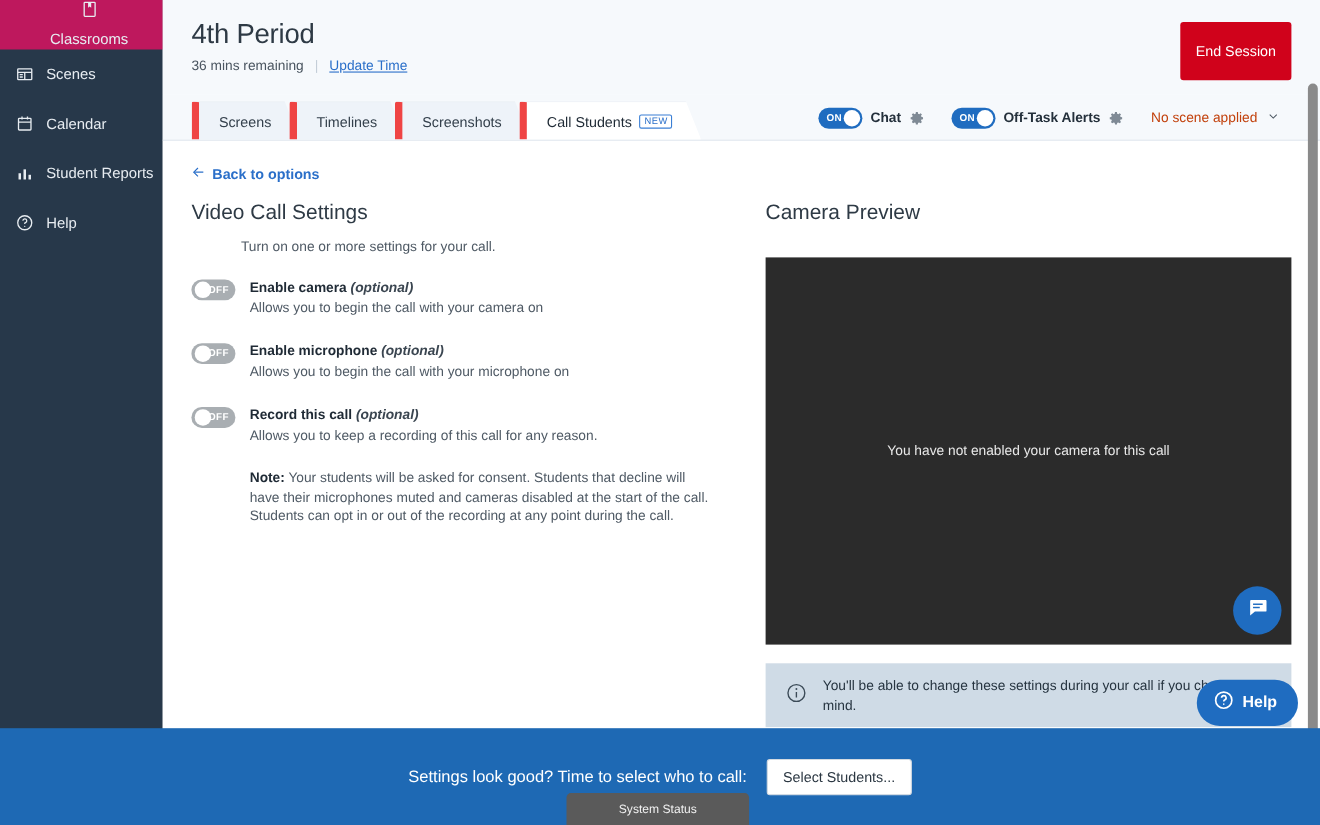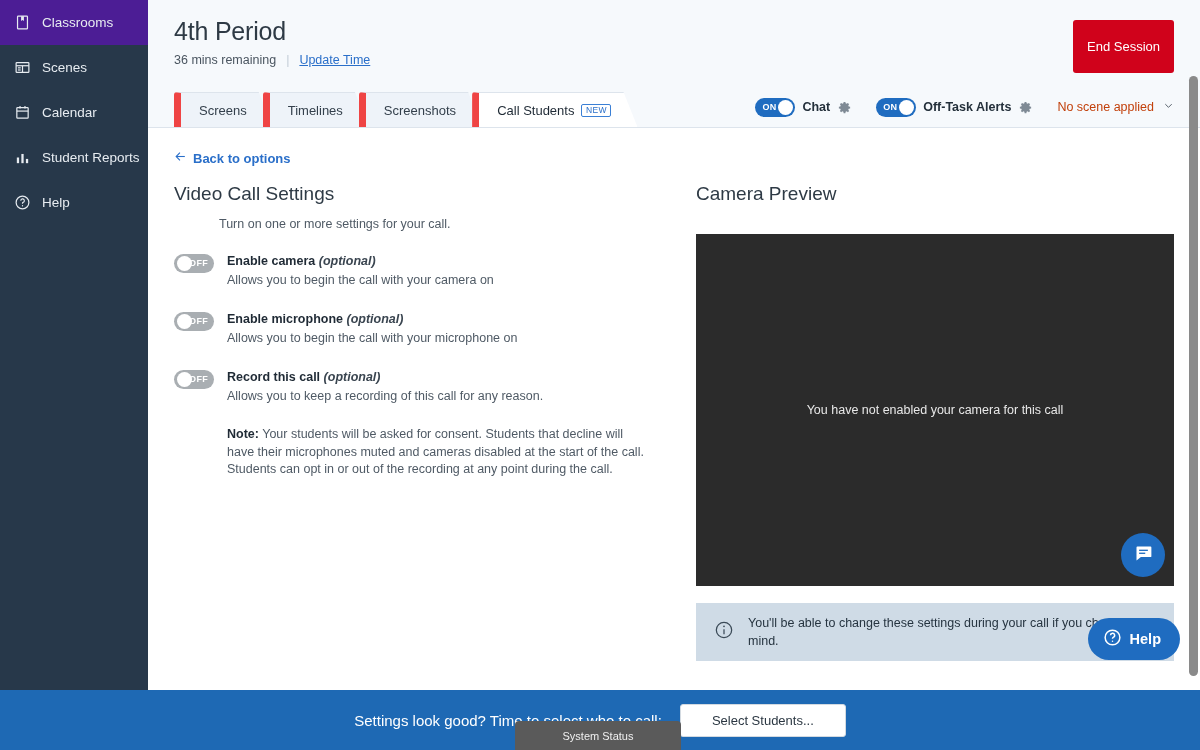--- a/index.html
+++ b/index.html
@@ -31,21 +31,21 @@
   .side-item {
     display: flex;
     align-items: center;
     height: 45px;
     padding-left: 14px;
     color: #e7ecf1;
     font-size: 13.5px;
     cursor: pointer;
     gap: 11px;
   }
-  .side-item.active { background: #4c1d95; }
+  .side-item.active { background: #be185d; flex-direction: column; }
   .side-icon {
     width: 17px; height: 17px;
     display: inline-flex;
     align-items: center; justify-content: center;
     flex: 0 0 17px;
   }
   .side-icon svg { display: block; }
   .side-label { white-space: nowrap; }
 
   
@@ -143,21 +143,21 @@
     font-size: 8.5px;
     letter-spacing: 0.4px;
     padding: 1.5px 3.5px 1px 3.5px;
     border-radius: 2px;
     line-height: 1;
     font-weight: 400;
   }
 
   .tabbar-right {
     position: absolute;
-    right: 26px; top: 0;
+    right: 37px; top: 0;
     height: 42px;
     display: flex;
     align-items: center;
     gap: 0px;
   }
   .toggle-group {
     display: flex;
     align-items: center;
     gap: 7px;
     margin-right: 24px;
@@ -318,40 +318,40 @@
     font-size: 12.5px;
     color: #263440;
     line-height: 18px;
   }
 
   
   .bottombar {
     position: absolute;
     left: 0; bottom: 0;
     width: 1200px;
-    height: 60px;
+    height: 88px;
     background: #1e69b4;
     display: flex;
     align-items: center;
     justify-content: center;
     gap: 18px;
     z-index: 40;
   }
   .bottom-text {
     color: #ffffff;
     font-size: 15px;
   }
   .select-students {
     background: #ffffff;
     color: #2b3742;
     border: 1px solid #d3dae1;
     border-radius: 3px;
     font-size: 13px;
     font-family: "Liberation Sans", sans-serif;
-    padding: 8px 31px;
+    padding: 8px 14px;
     cursor: pointer;
   }
   .sys-status {
     position: absolute;
     left: 515px; bottom: 0;
     width: 166px;
     height: 29px;
     background: #5a5a5a;
     color: #f0f0f0;
     font-size: 11px;

